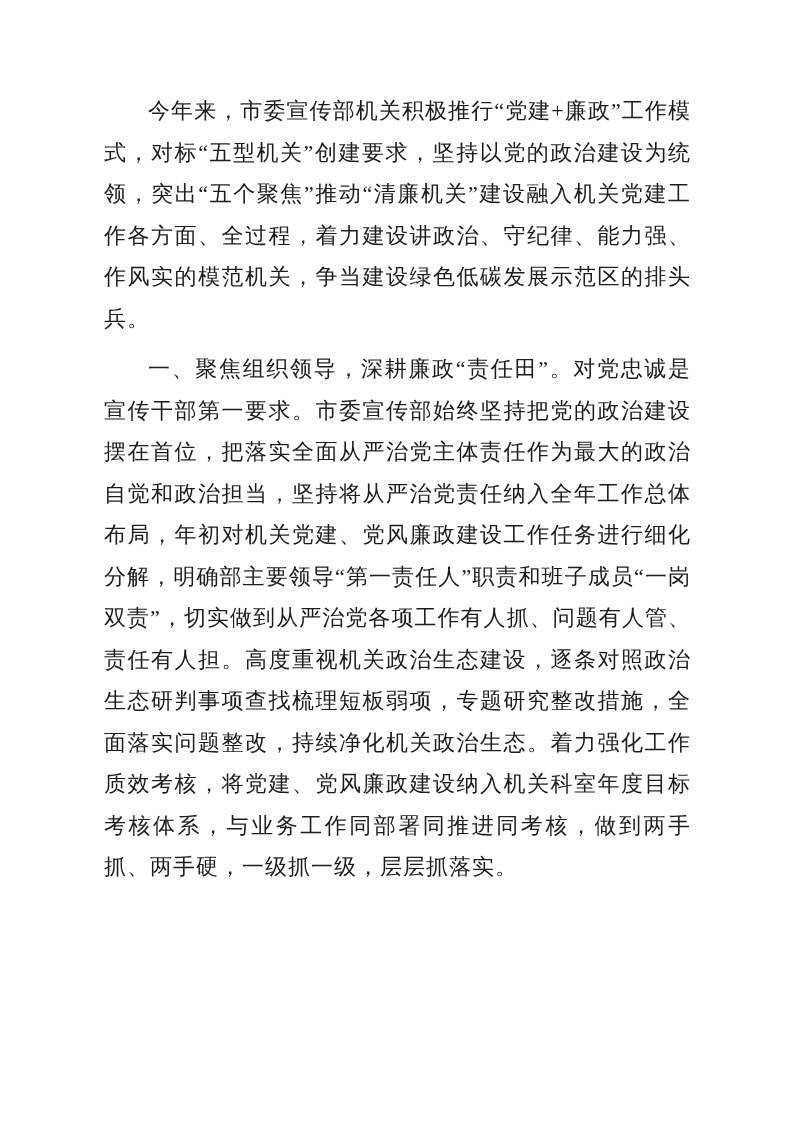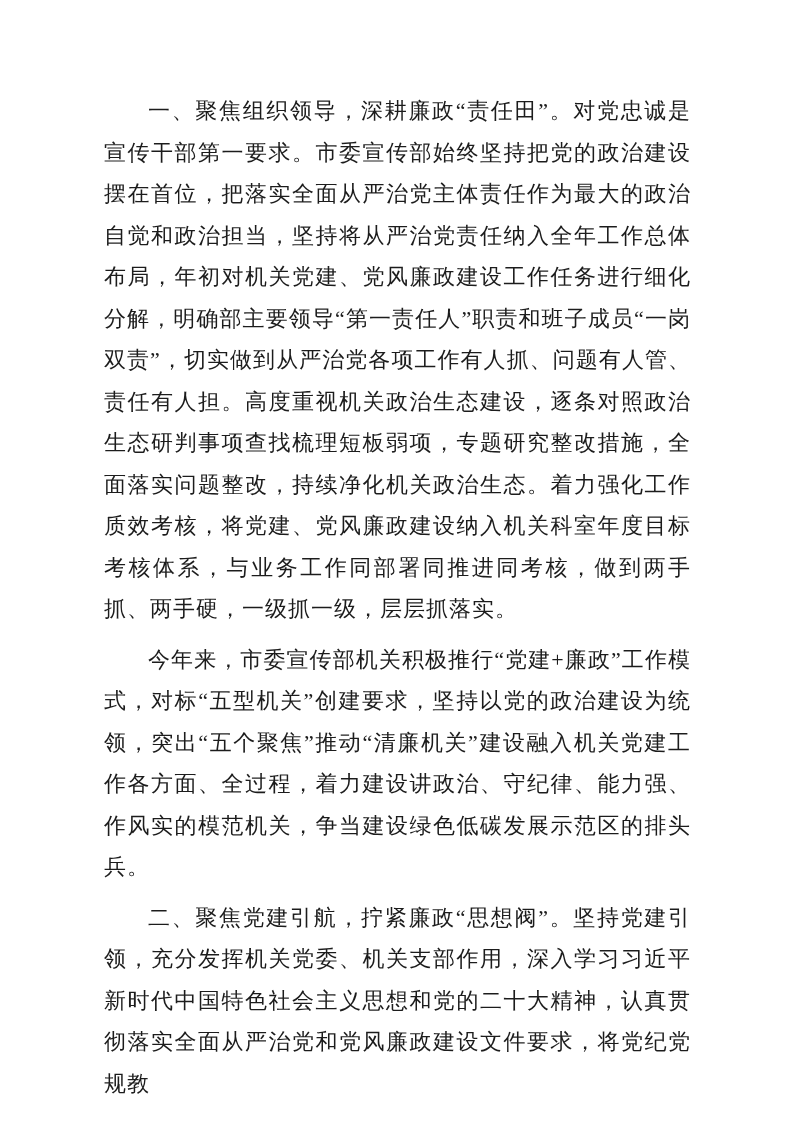--- a/index.html
+++ b/index.html
@@ -32,16 +32,15 @@
     word-break: break-all;
   }
   .para + .para {
     margin-top: 9px;
   }
 </style>
 </head>
 <body>
 
 <div class="page">
+  <p class="para">今年来，市委宣传部机关积极推行“党建+廉政”工作模式，对标“五型机关”创建要求，坚持以党的政治建设为统领，突出“五个聚焦”推动“清廉机关”建设融入机关党建工作各方面、全过程，着力建设讲政治、守纪律、能力强、作风实的模范机关，争当建设绿色低碳发展示范区的排头兵。</p>
   <p class="para">一、聚焦组织领导，深耕廉政“责任田”。对党忠诚是宣传干部第一要求。市委宣传部始终坚持把党的政治建设摆在首位，把落实全面从严治党主体责任作为最大的政治自觉和政治担当，坚持将从严治党责任纳入全年工作总体布局，年初对机关党建、党风廉政建设工作任务进行细化分解，明确部主要领导“第一责任人”职责和班子成员“一岗双责”，切实做到从严治党各项工作有人抓、问题有人管、责任有人担。高度重视机关政治生态建设，逐条对照政治生态研判事项查找梳理短板弱项，专题研究整改措施，全面落实问题整改，持续净化机关政治生态。着力强化工作质效考核，将党建、党风廉政建设纳入机关科室年度目标考核体系，与业务工作同部署同推进同考核，做到两手抓、两手硬，一级抓一级，层层抓落实。</p>
-  <p class="para">今年来，市委宣传部机关积极推行“党建+廉政”工作模式，对标“五型机关”创建要求，坚持以党的政治建设为统领，突出“五个聚焦”推动“清廉机关”建设融入机关党建工作各方面、全过程，着力建设讲政治、守纪律、能力强、作风实的模范机关，争当建设绿色低碳发展示范区的排头兵。</p>
-  <p class="para">二、聚焦党建引航，拧紧廉政“思想阀”。坚持党建引领，充分发挥机关党委、机关支部作用，深入学习习近平新时代中国特色社会主义思想和党的二十大精神，认真贯彻落实全面从严治党和党风廉政建设文件要求，将党纪党规教</p>
 </div>
 
 </body></html>

